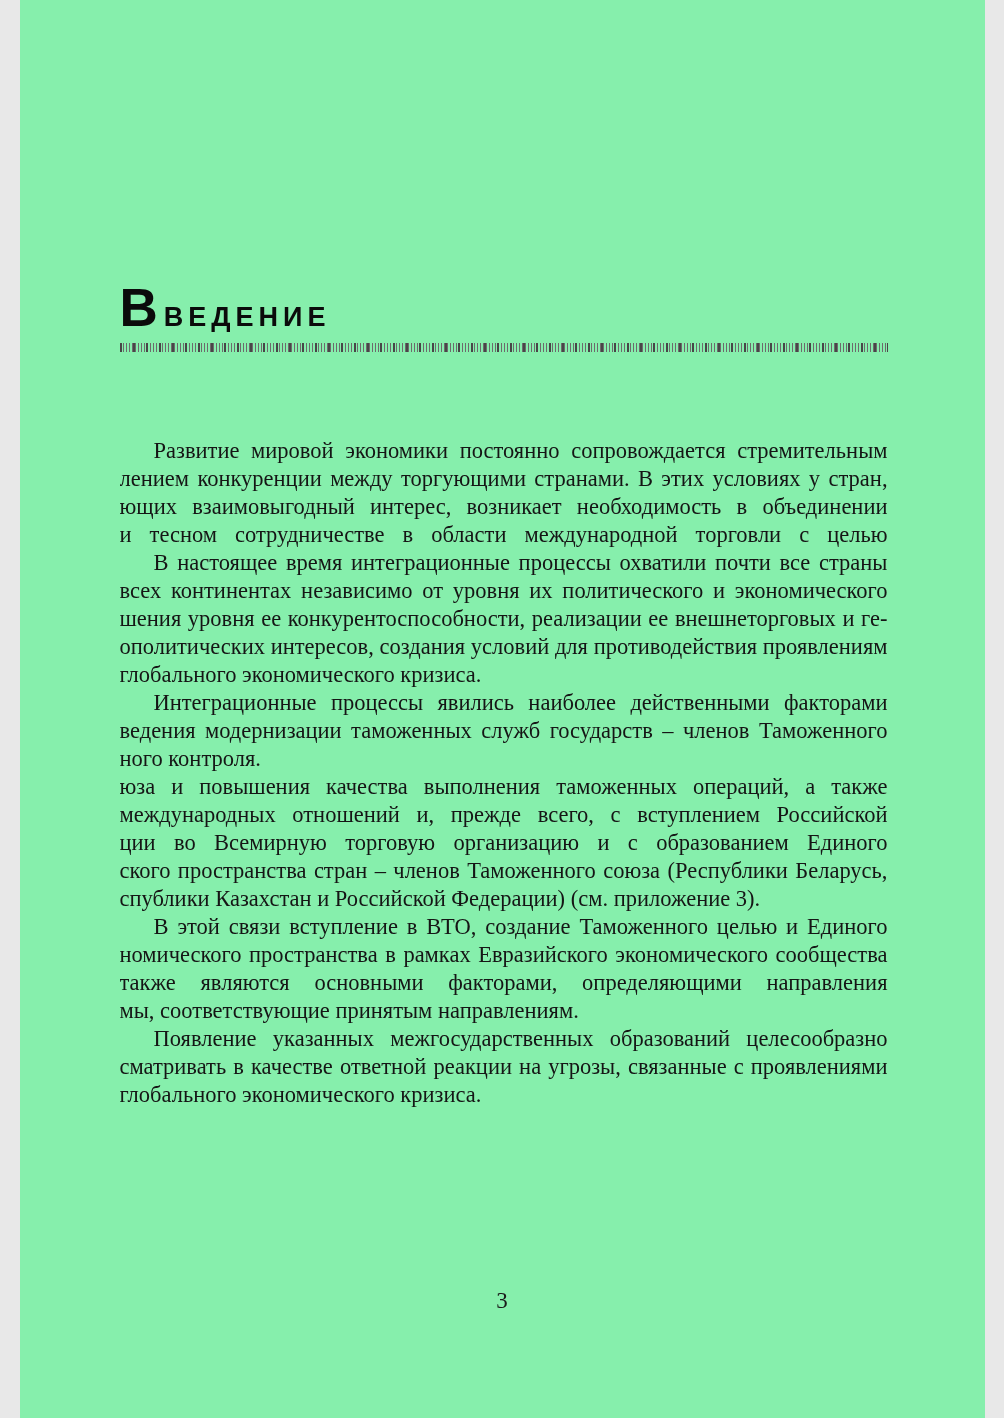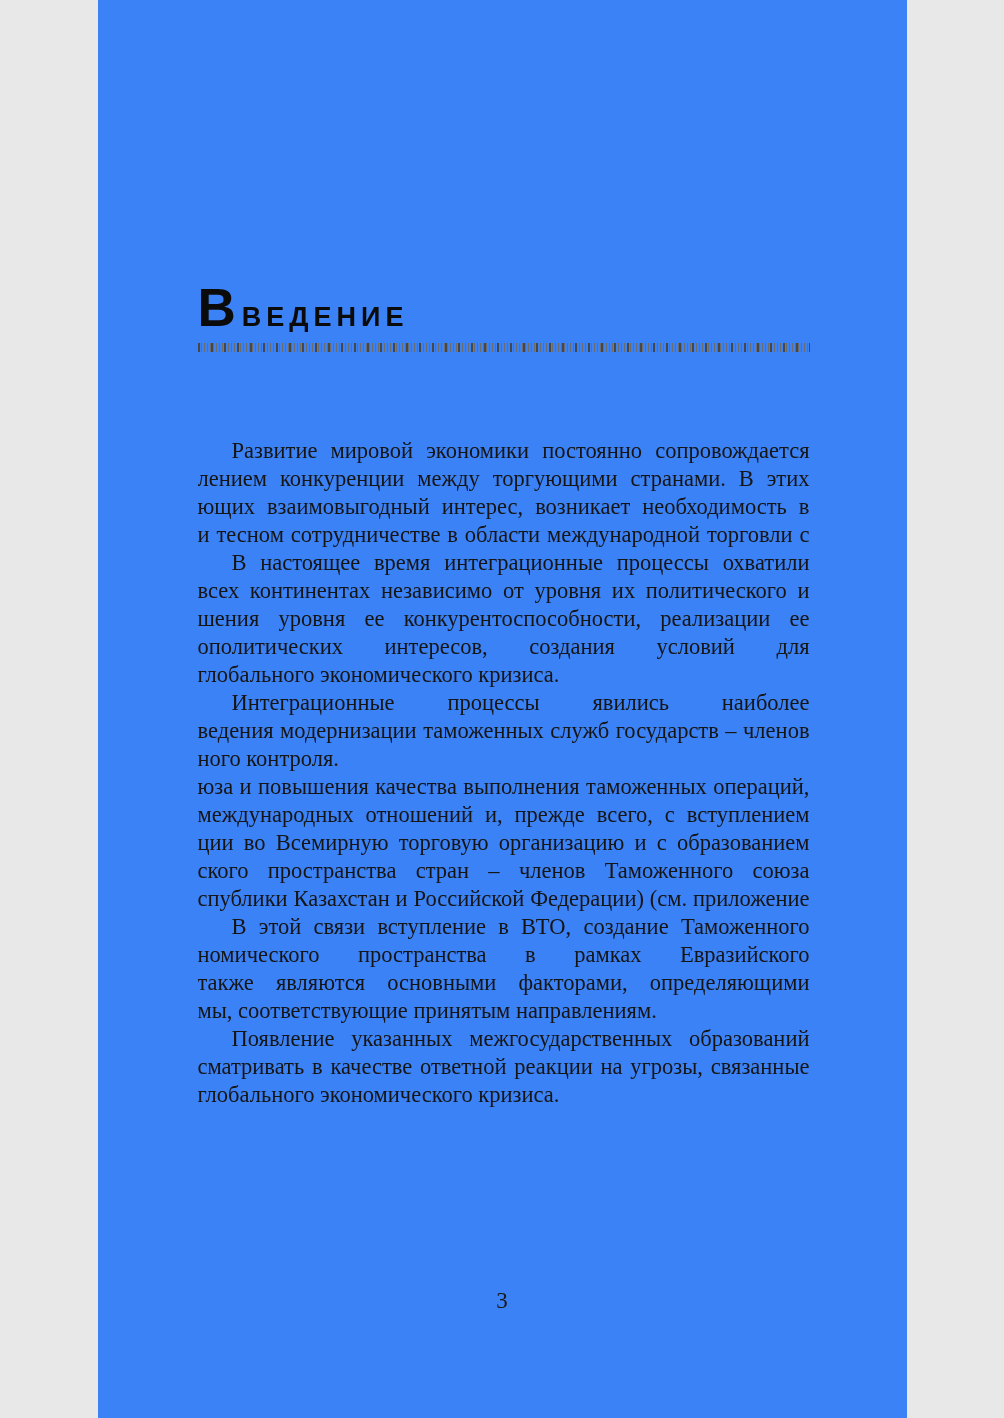--- a/index.html
+++ b/index.html
@@ -1,22 +1,22 @@
 <!DOCTYPE html>
 <html lang="ru"><head>
 <meta charset="utf-8">
 <style>
   * { margin: 0; padding: 0; box-sizing: border-box; }
   html, body { background: #e8e8e8; }
   .page {
     position: relative;
-    width: 809px;
+    width: 965px;
     height: 1418px;
     margin: 0 auto;
-    background: #3b82f6;
+    background: #86efac;
     color: #151515;
     font-family: "Liberation Serif", serif;
     padding: 0 97px 0 100px;
     overflow: hidden;
   }
   .chapter-header { padding-top: 281px; }
   .chapter-title {
     font-family: "Liberation Sans", sans-serif;
     font-weight: bold;
     color: #0b0b0b;

